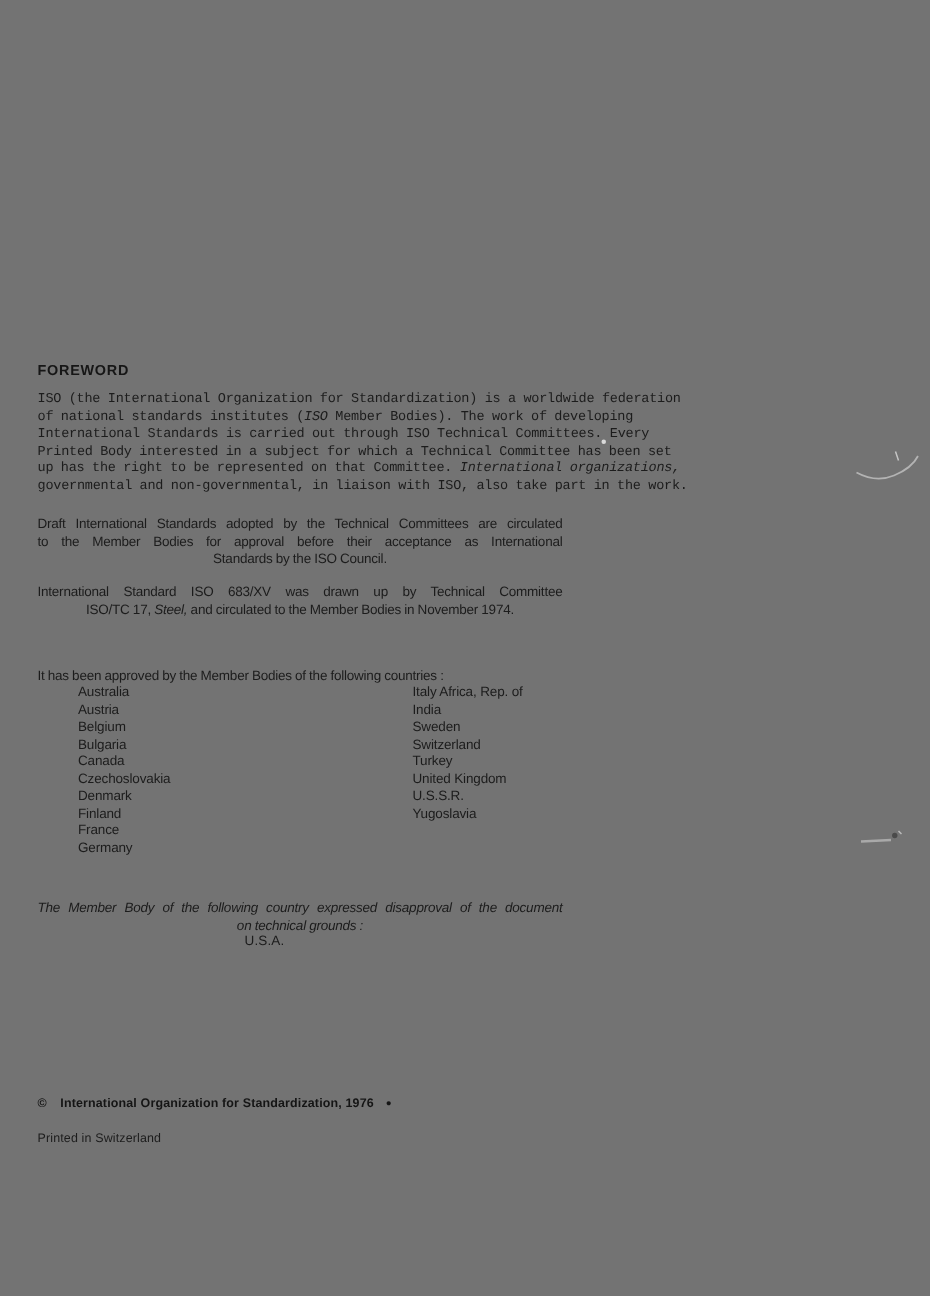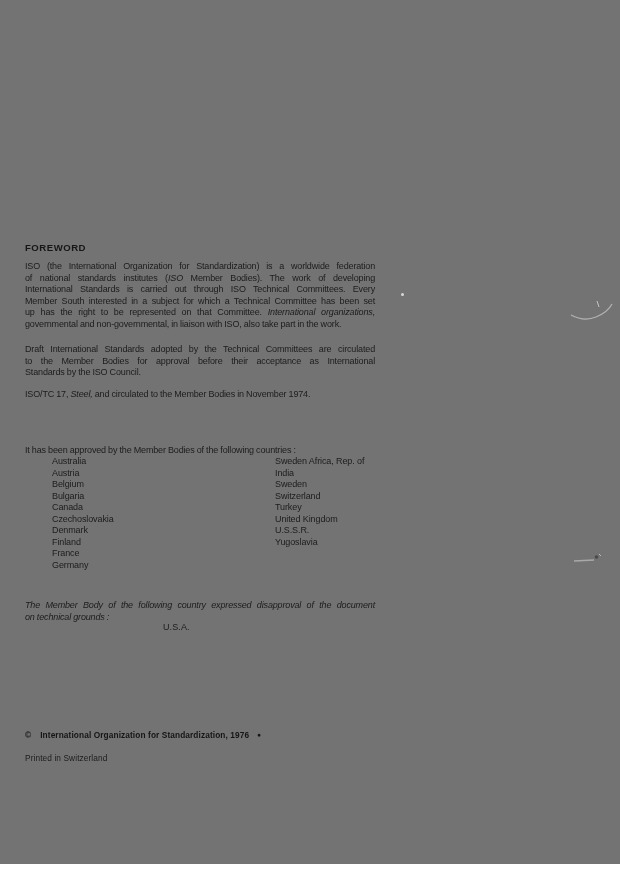--- a/index.html
+++ b/index.html
@@ -17,21 +17,21 @@
     padding-left: 40px;
   }
   .block { position: absolute; left: 25px; width: 350px; }
   .bodytext {
     font-size: 9px;
     line-height: 11.6px;
     letter-spacing: -0.15px;
     word-spacing: -0.2px;
     color: #1c1c1c;
   }
-  .tline { white-space: nowrap; }
+  .tline { white-space: nowrap; text-align: center; }
   .tline.j { text-align: justify; text-align-last: justify; }
   .tline .it { font-style: italic; }
   .heading {
     font-size: 9.6px;
     font-weight: bold;
     letter-spacing: 0.5px;
     color: #161616;
   }
   .countries-wrap { position: absolute; left: 25px; top: 456px; width: 400px; height: 120px; }
   .country-col { position: absolute; top: 0; width: 120px; }
@@ -62,56 +62,57 @@
     background: #d9d9d9; border-radius: 50%;
   }
 </style>
 </head>
 <body>
 
 <div class="page">
 
   <div class="block heading" style="top: 242px;">FOREWORD</div>
 
-  <div class="block bodytext" style="top: 261px;">
+  <div class="block bodytext" style="top: 261px; font-family: Liberation Mono, monospace;">
       <div class="tline j"><span>ISO (the International Organization for Standardization) is a worldwide federation</span></div>
       <div class="tline j"><span>of national standards institutes (</span><span class="it">ISO</span><span> Member Bodies). The work of developing</span></div>
       <div class="tline j"><span>International Standards is carried out through ISO Technical Committees. Every</span></div>
-      <div class="tline j"><span>Member South interested in a subject for which a Technical Committee has been set</span></div>
+      <div class="tline j"><span>Printed Body interested in a subject for which a Technical Committee has been set</span></div>
       <div class="tline j"><span>up has the right to be represented on that Committee. </span><span class="it">International organizations,</span></div>
       <div class="tline"><span>governmental and non-governmental, in liaison with ISO, also take part in the work.</span></div>
     </div>
 
   <div class="block bodytext" style="top: 344px;">
       <div class="tline j"><span>Draft International Standards adopted by the Technical Committees are circulated</span></div>
       <div class="tline j"><span>to the Member Bodies for approval before their acceptance as International</span></div>
       <div class="tline"><span>Standards by the ISO Council.</span></div>
     </div>
 
   <div class="block bodytext" style="top: 389px;">
+      <div class="tline j"><span>International Standard ISO 683/XV was drawn up by Technical Committee</span></div>
       <div class="tline"><span>ISO/TC 17, </span><span class="it">Steel,</span><span> and circulated to the Member Bodies in November 1974.</span></div>
     </div>
 
   <div class="block bodytext" style="top: 429px; margin-top: 16px;">It has been approved by the Member Bodies of the following countries :</div>
 
   <div class="countries-wrap">
     <div class="country-col col-1">
         <div class="country">Australia</div>
         <div class="country">Austria</div>
         <div class="country">Belgium</div>
         <div class="country">Bulgaria</div>
         <div class="country">Canada</div>
         <div class="country">Czechoslovakia</div>
         <div class="country">Denmark</div>
         <div class="country">Finland</div>
         <div class="country">France</div>
         <div class="country">Germany</div>
       </div>
     <div class="country-col col-3">
-        <div class="country">Sweden Africa, Rep. of</div>
+        <div class="country">Italy Africa, Rep. of</div>
         <div class="country">India</div>
         <div class="country">Sweden</div>
         <div class="country">Switzerland</div>
         <div class="country">Turkey</div>
         <div class="country">United Kingdom</div>
         <div class="country">U.S.S.R.</div>
         <div class="country">Yugoslavia</div>
       </div>
   </div>
 

